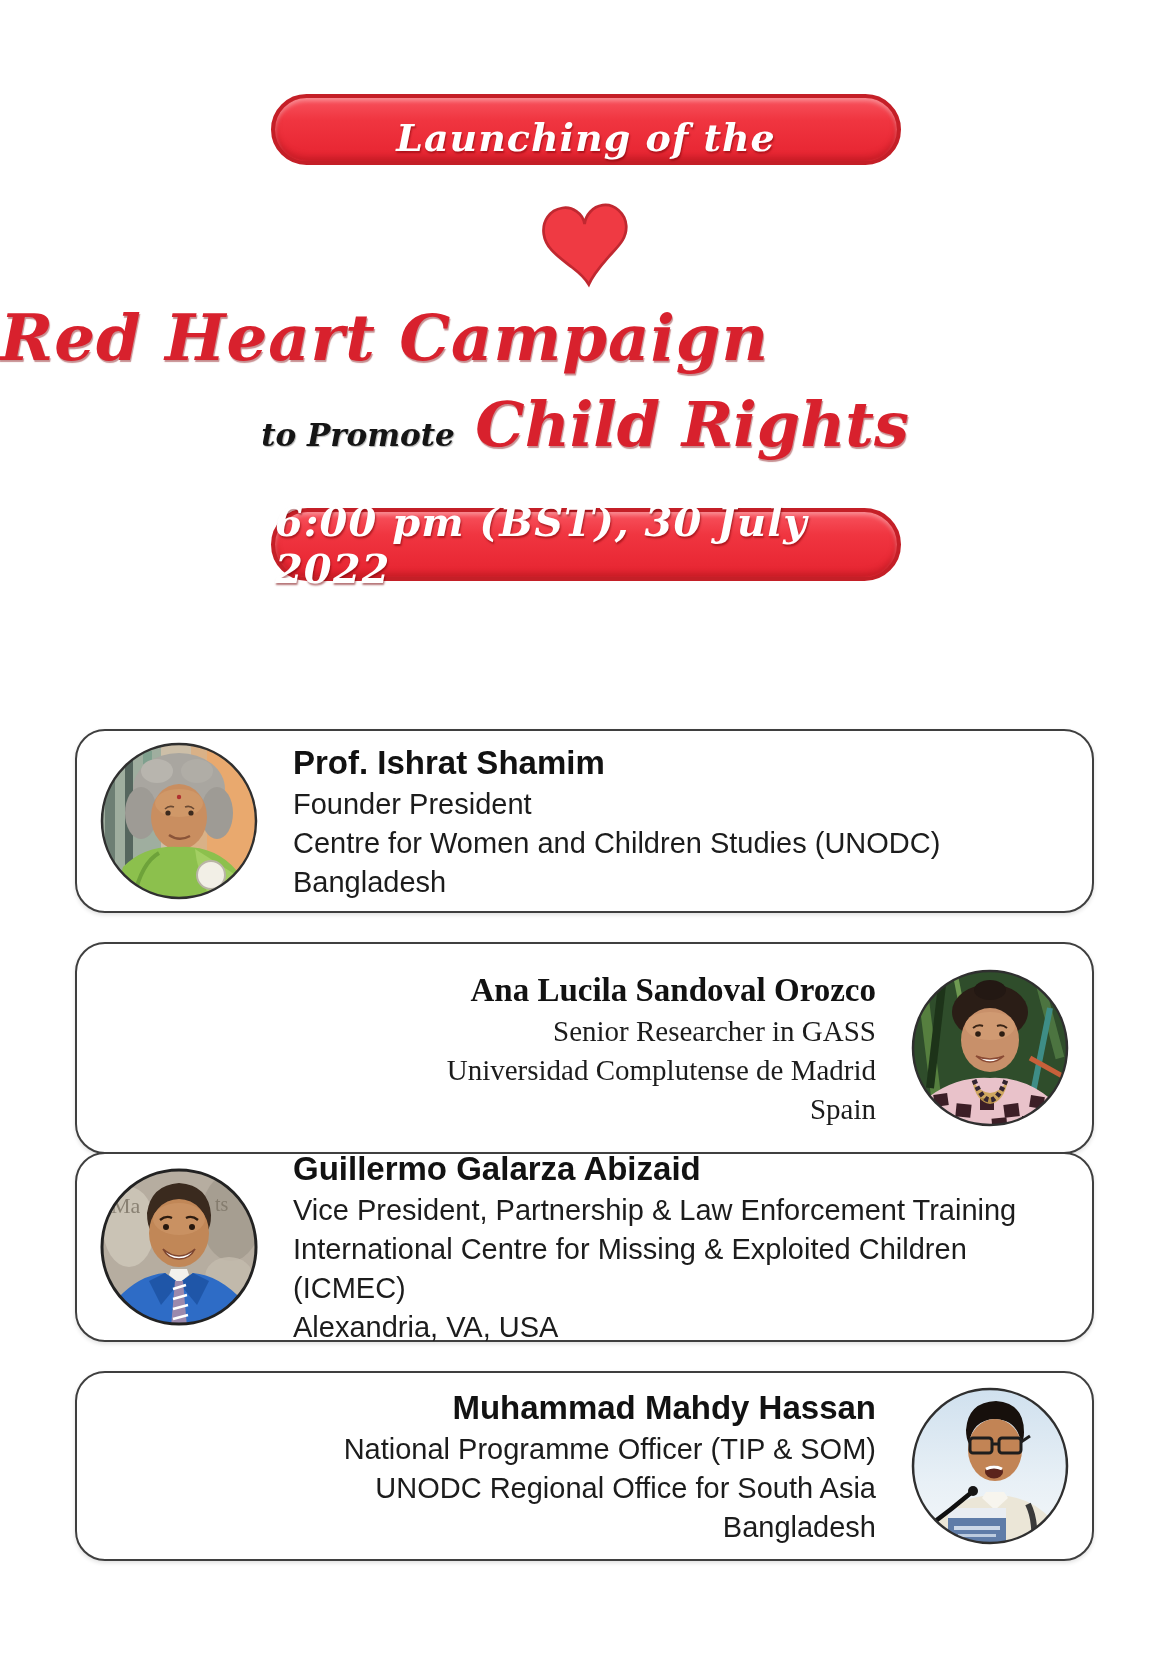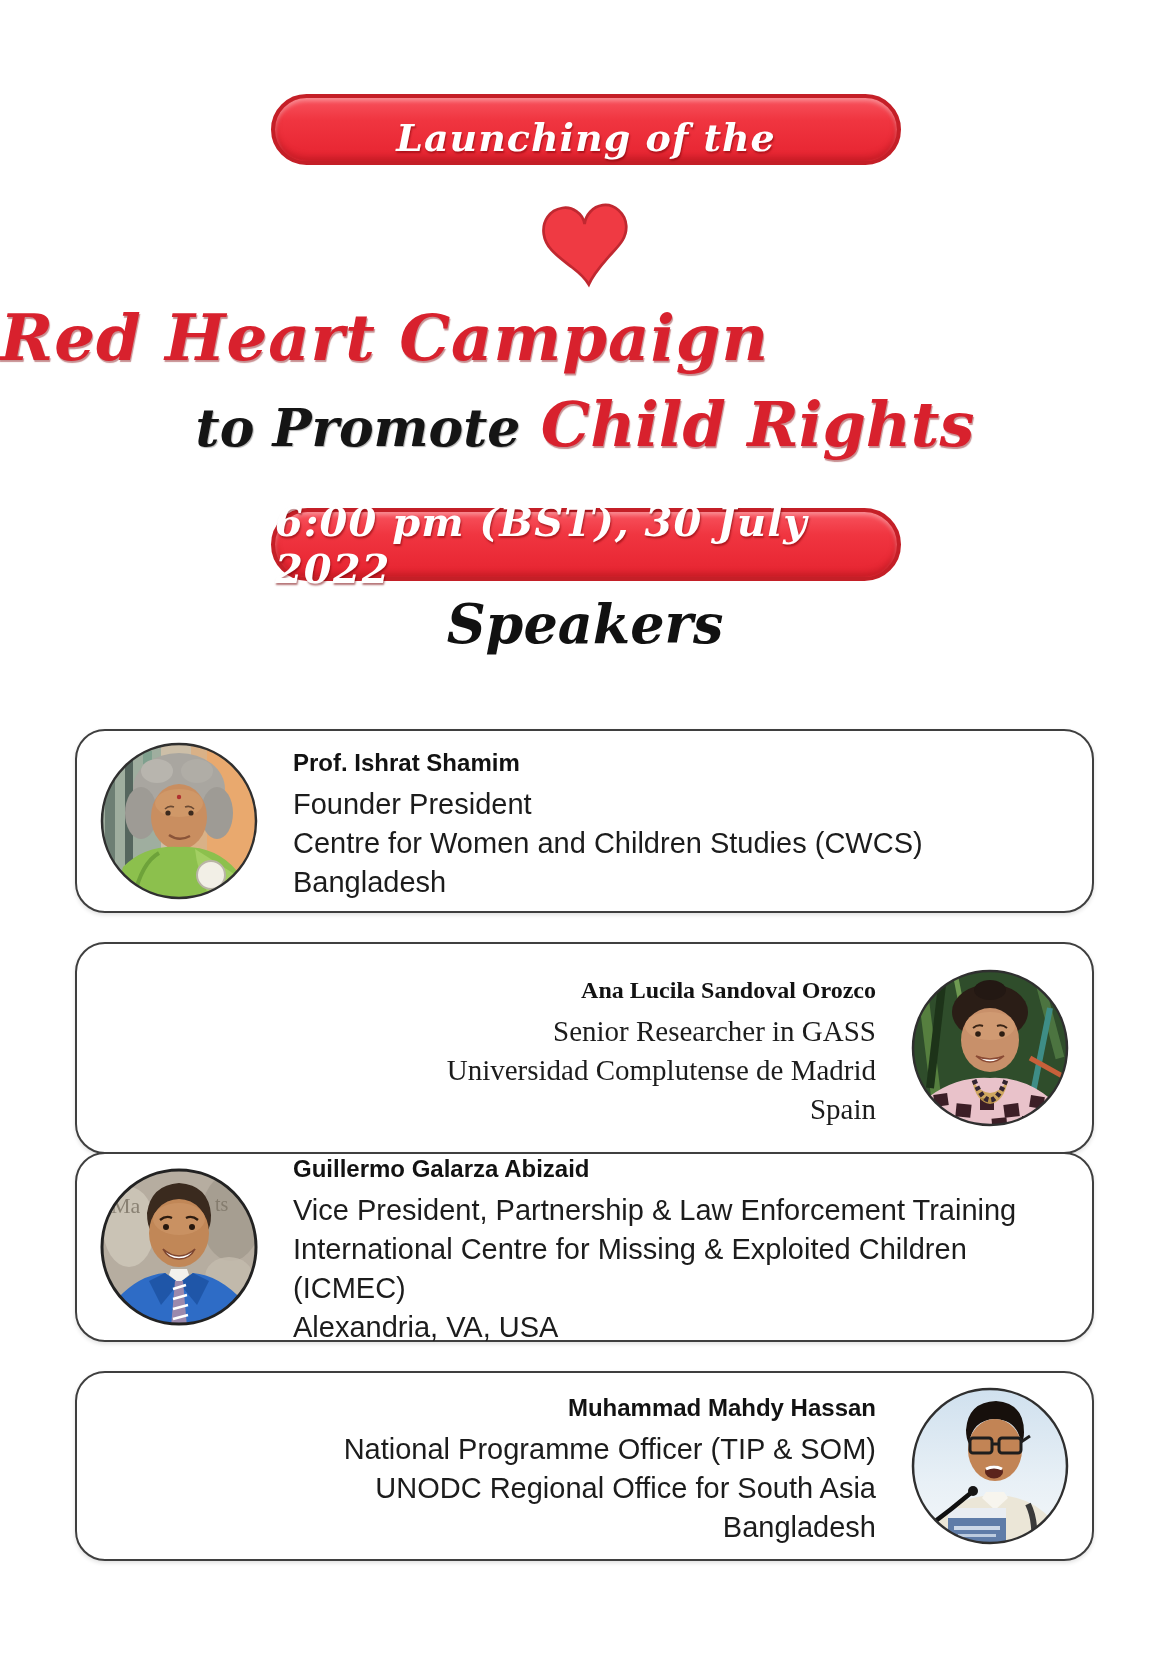--- a/index.html
+++ b/index.html
@@ -40,21 +40,21 @@
     position:absolute;left:0;top:300px;width:100%;
     text-align:left;font-size:64px;letter-spacing:1px;
     color:#d8212d;
     text-shadow:1px 2px 1px rgba(130,8,14,.45);
   }
   .title-sub{
     position:absolute;left:0;top:388px;width:100%;
     text-align:center;
   }
   .title-sub .sub-prefix{
-    font-size:52px;color:#151515;
+    font-size:31px;color:#151515;
     text-shadow:1px 1px 1px rgba(0,0,0,.3);
     vertical-align:baseline;
   }
   .title-sub .sub-main{
     font-size:62px;color:#d8212d;
     text-shadow:1px 2px 1px rgba(130,8,14,.45);
     margin-left:16px;vertical-align:baseline;margin-top:34px;
   }
   .speakers-heading{
     position:absolute;left:0;top:592px;width:100%;
@@ -74,21 +74,21 @@
   .card-1{top:729px;height:184px;}
   .card-2{top:942px;height:212px;font-family:Liberation Serif, serif;}
   .card-3{top:1152px;height:190px;}
   .card-4{top:1371px;height:190px;}
   .avatar{flex:none;width:160px;height:160px;border-radius:50%;}
   .avatar svg{display:block;width:160px;height:160px;}
   .info{flex:1;min-width:0;}
   .info.align-left{text-align:left;}
   .info.align-right{text-align:right;}
   .speaker-name{
-    font-size:24px;font-weight:bold;color:#121212;
+    font-size:33px;font-weight:bold;color:#121212;
     line-height:44px;
   }
   .speaker-line{
     font-size:29px;color:#1c1c1c;line-height:39px;
   }
 </style>
 </head>
 <body>
 
 <div class="poster">
@@ -115,21 +115,20 @@
 
   <div class="title-sub">
     <span class="script sub-prefix">to Promote</span>
     <span class="script sub-main">Child Rights</span>
   </div>
 
   <div class="pill pill-date">
     <span class="pill-text">6:00 pm (BST), 30 July 2022</span>
   </div>
 
-  <div class="speakers-heading script">Speakers</div>
 
   <div class="card card-1">
     <div class="avatar">
       <svg viewBox="0 0 160 160">
         <defs>
             <clipPath id="cp1">
               <circle cx="80" cy="80" r="77"></circle>
             </clipPath>
           </defs>
         <g clip-path="url(#cp1)">
@@ -161,21 +160,21 @@
           <path d="M60 112 q-18 10 -26 48" stroke="#6ea23a" stroke-width="4" fill="none"></path>
 
           <circle cx="112" cy="134" r="14" fill="#f2efe6" stroke="#b9b4a6" stroke-width="2"></circle>
         </g>
         <circle cx="80" cy="80" r="77" fill="none" stroke="#2f2f2f" stroke-width="2.5"></circle>
       </svg>
     </div>
     <div class="info align-left">
       <div class="speaker-name">Prof. Ishrat Shamim</div>
       <div class="speaker-line">Founder President</div>
-      <div class="speaker-line">Centre for Women and Children Studies (CWCS)</div>
+      <div class="speaker-line">Centre for Women and Children Studies (UNODC)</div>
       <div class="speaker-line">Bangladesh</div>
     </div>
   </div>
 
   <div class="card card-2">
     <div class="info align-right">
       <div class="speaker-name">Ana Lucila Sandoval Orozco</div>
       <div class="speaker-line">Senior Researcher in GASS</div>
       <div class="speaker-line">Universidad Complutense de Madrid</div>
       <div class="speaker-line">Spain</div>

